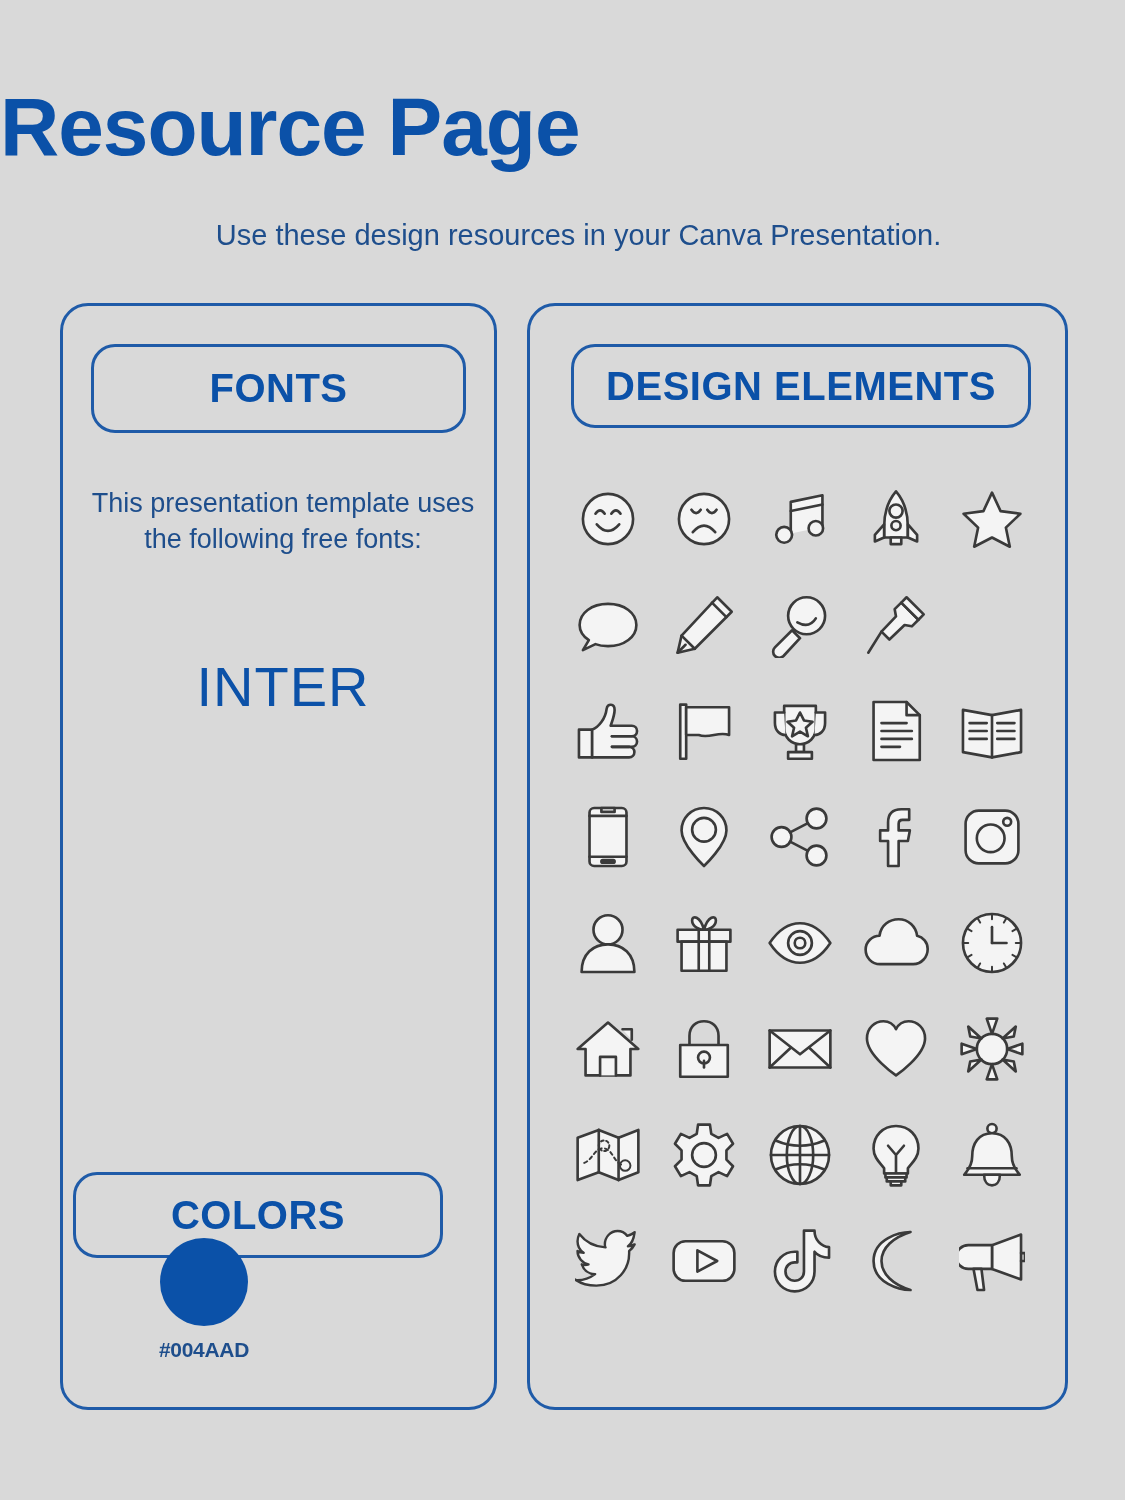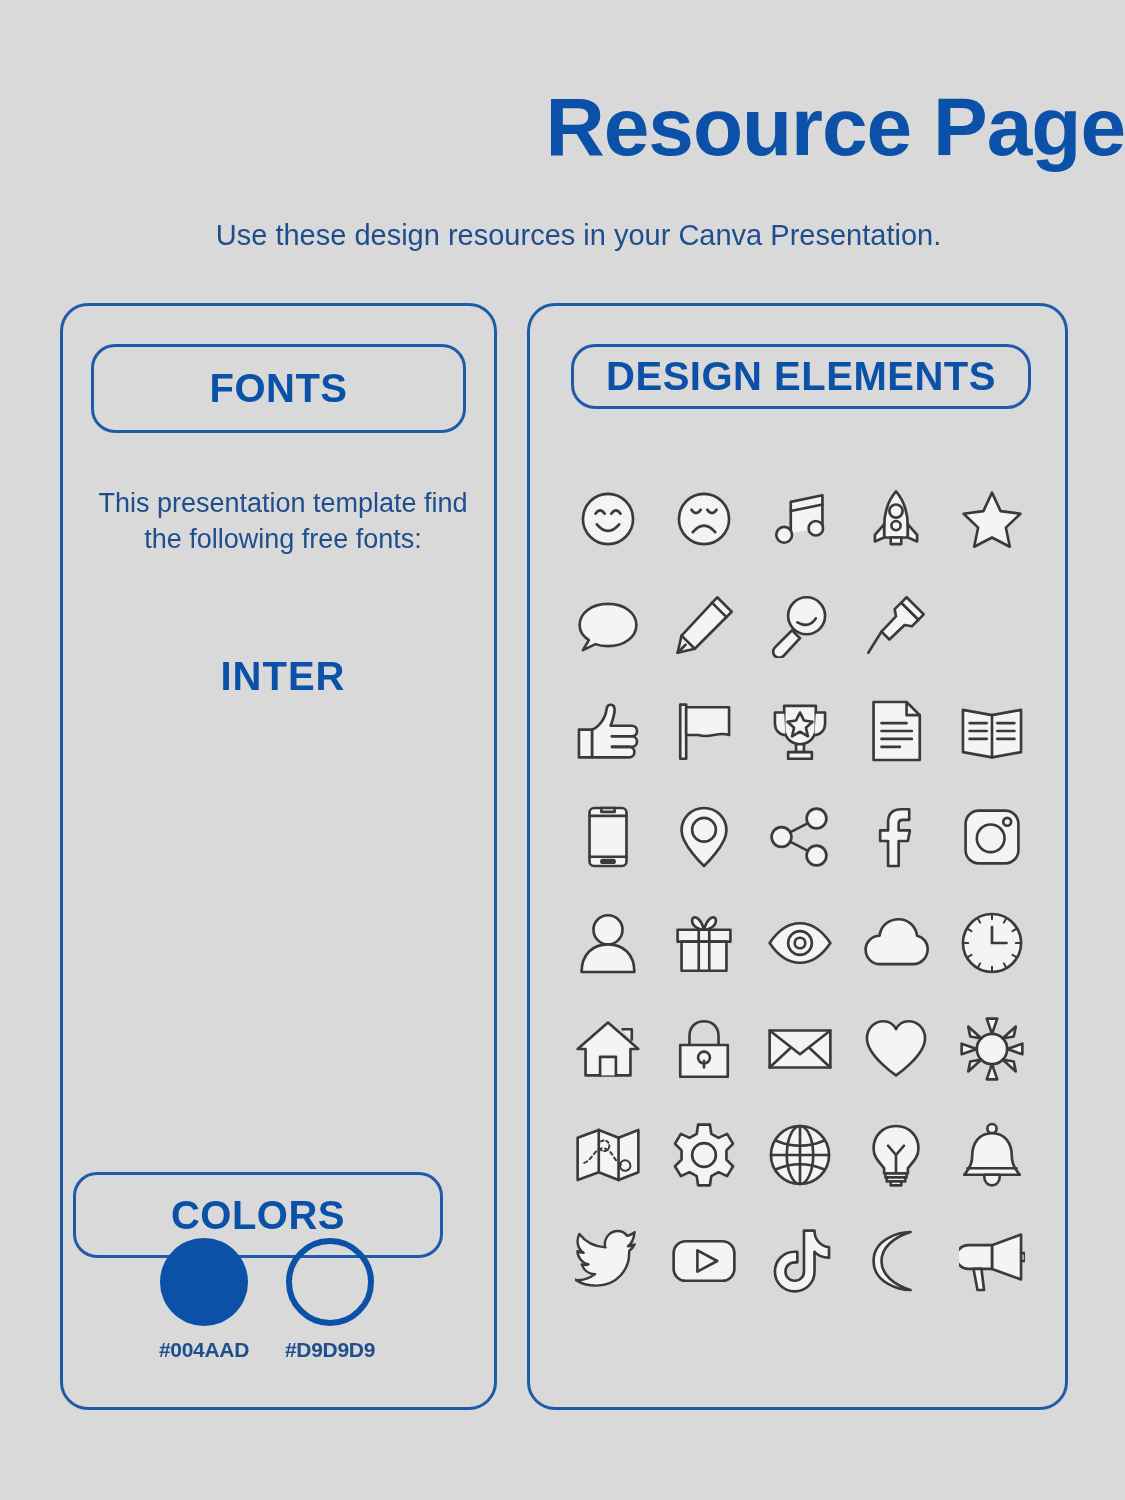--- a/index.html
+++ b/index.html
@@ -15,21 +15,21 @@
     overflow: hidden;
     position: relative;
   }
 
   
   .page-title {
     position: absolute;
     top: 86px;
     left: 0;
     width: 1125px;
-    text-align: right;
+    text-align: left;
     font-size: 82px;
     font-weight: bold;
     color: #0B51A8;
     letter-spacing: -1px;
     line-height: 1;
   }
   .page-subtitle {
     position: absolute;
     top: 218px;
     left: 0;
@@ -87,43 +87,43 @@
     top: 821px;
     width: 370px;
     height: 86px;
     font-size: 40px;
     margin-top: 45px;
   }
   #design-pill {
     left: 41px;
     top: 38px;
     width: 460px;
-    height: 65px;
+    height: 84px;
     font-size: 40px;
   }
 
   
   .fonts-intro {
     position: absolute;
     left: 20px;
     top: 180px;
     width: 400px;
     text-align: center;
     font-size: 27px;
     color: #1E4E8C;
     line-height: 1.32;
   }
   .font-name {
     position: absolute;
     left: 20px;
     top: 348px;
     width: 400px;
     text-align: center;
-    font-size: 40px;
-    font-weight: bold;
+    font-size: 56px;
+    font-weight: normal;
     color: #0B51A8;
     letter-spacing: 1px;
   }
   .fonts-outro {
     position: absolute;
     left: 40px;
     top: 494px;
     width: 360px;
     text-align: center;
     font-size: 27px;
@@ -213,35 +213,31 @@
 
 <div class="page-title">Resource Page</div>
 <div class="page-subtitle">Use these design resources in your Canva Presentation.</div>
 
 <div class="panel" id="left-panel">
 
   <div class="pill" id="fonts-pill">
     <span>FONTS</span>
   </div>
 
-  <div class="fonts-intro">This presentation template find the following free fonts:</div>
+  <div class="fonts-intro">This presentation template uses the following free fonts:</div>
   <div class="font-name">INTER</div>
 
   <div class="pill" id="colors-pill">
     <span>COLORS</span>
   </div>
 
   <div class="swatch-row">
     <div class="swatch-item">
       <div class="swatch-dot filled"></div>
       <div class="swatch-label">#004AAD</div>
-    </div>
-    <div class="swatch-item">
-      <div class="swatch-dot hollow"></div>
-      <div class="swatch-label">#D9D9D9</div>
     </div>
   </div>
 </div>
 
 <div class="panel" id="right-panel">
 
   <div class="pill" id="design-pill">
     <span>DESIGN ELEMENTS</span>
   </div>
 

